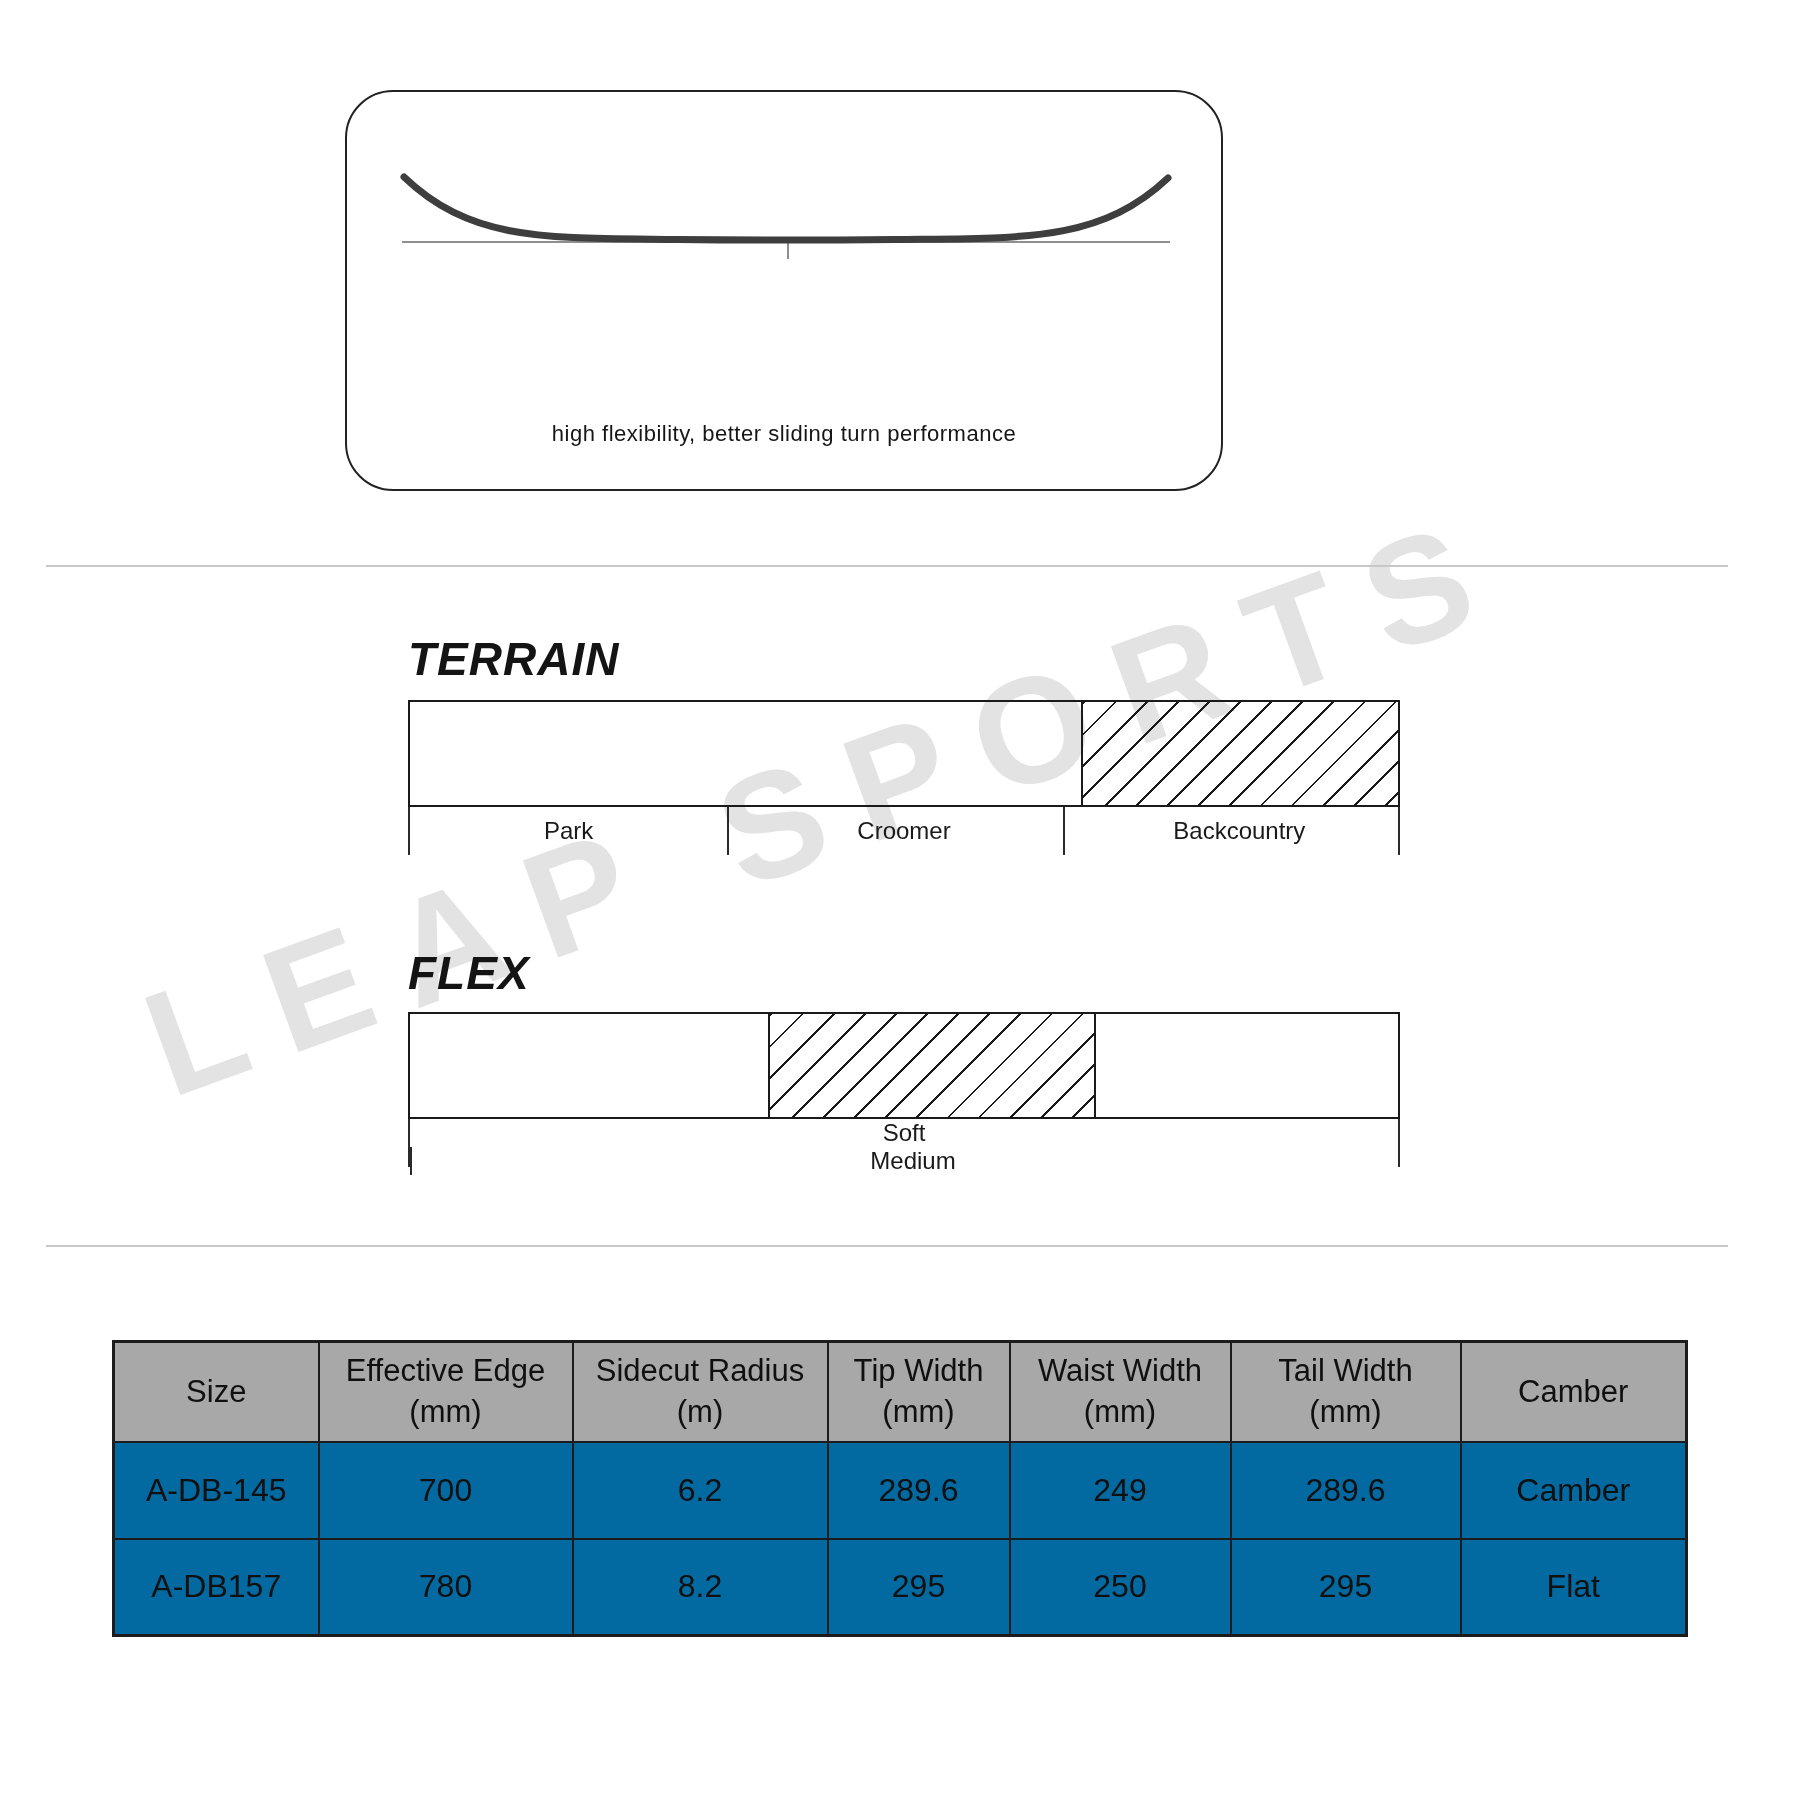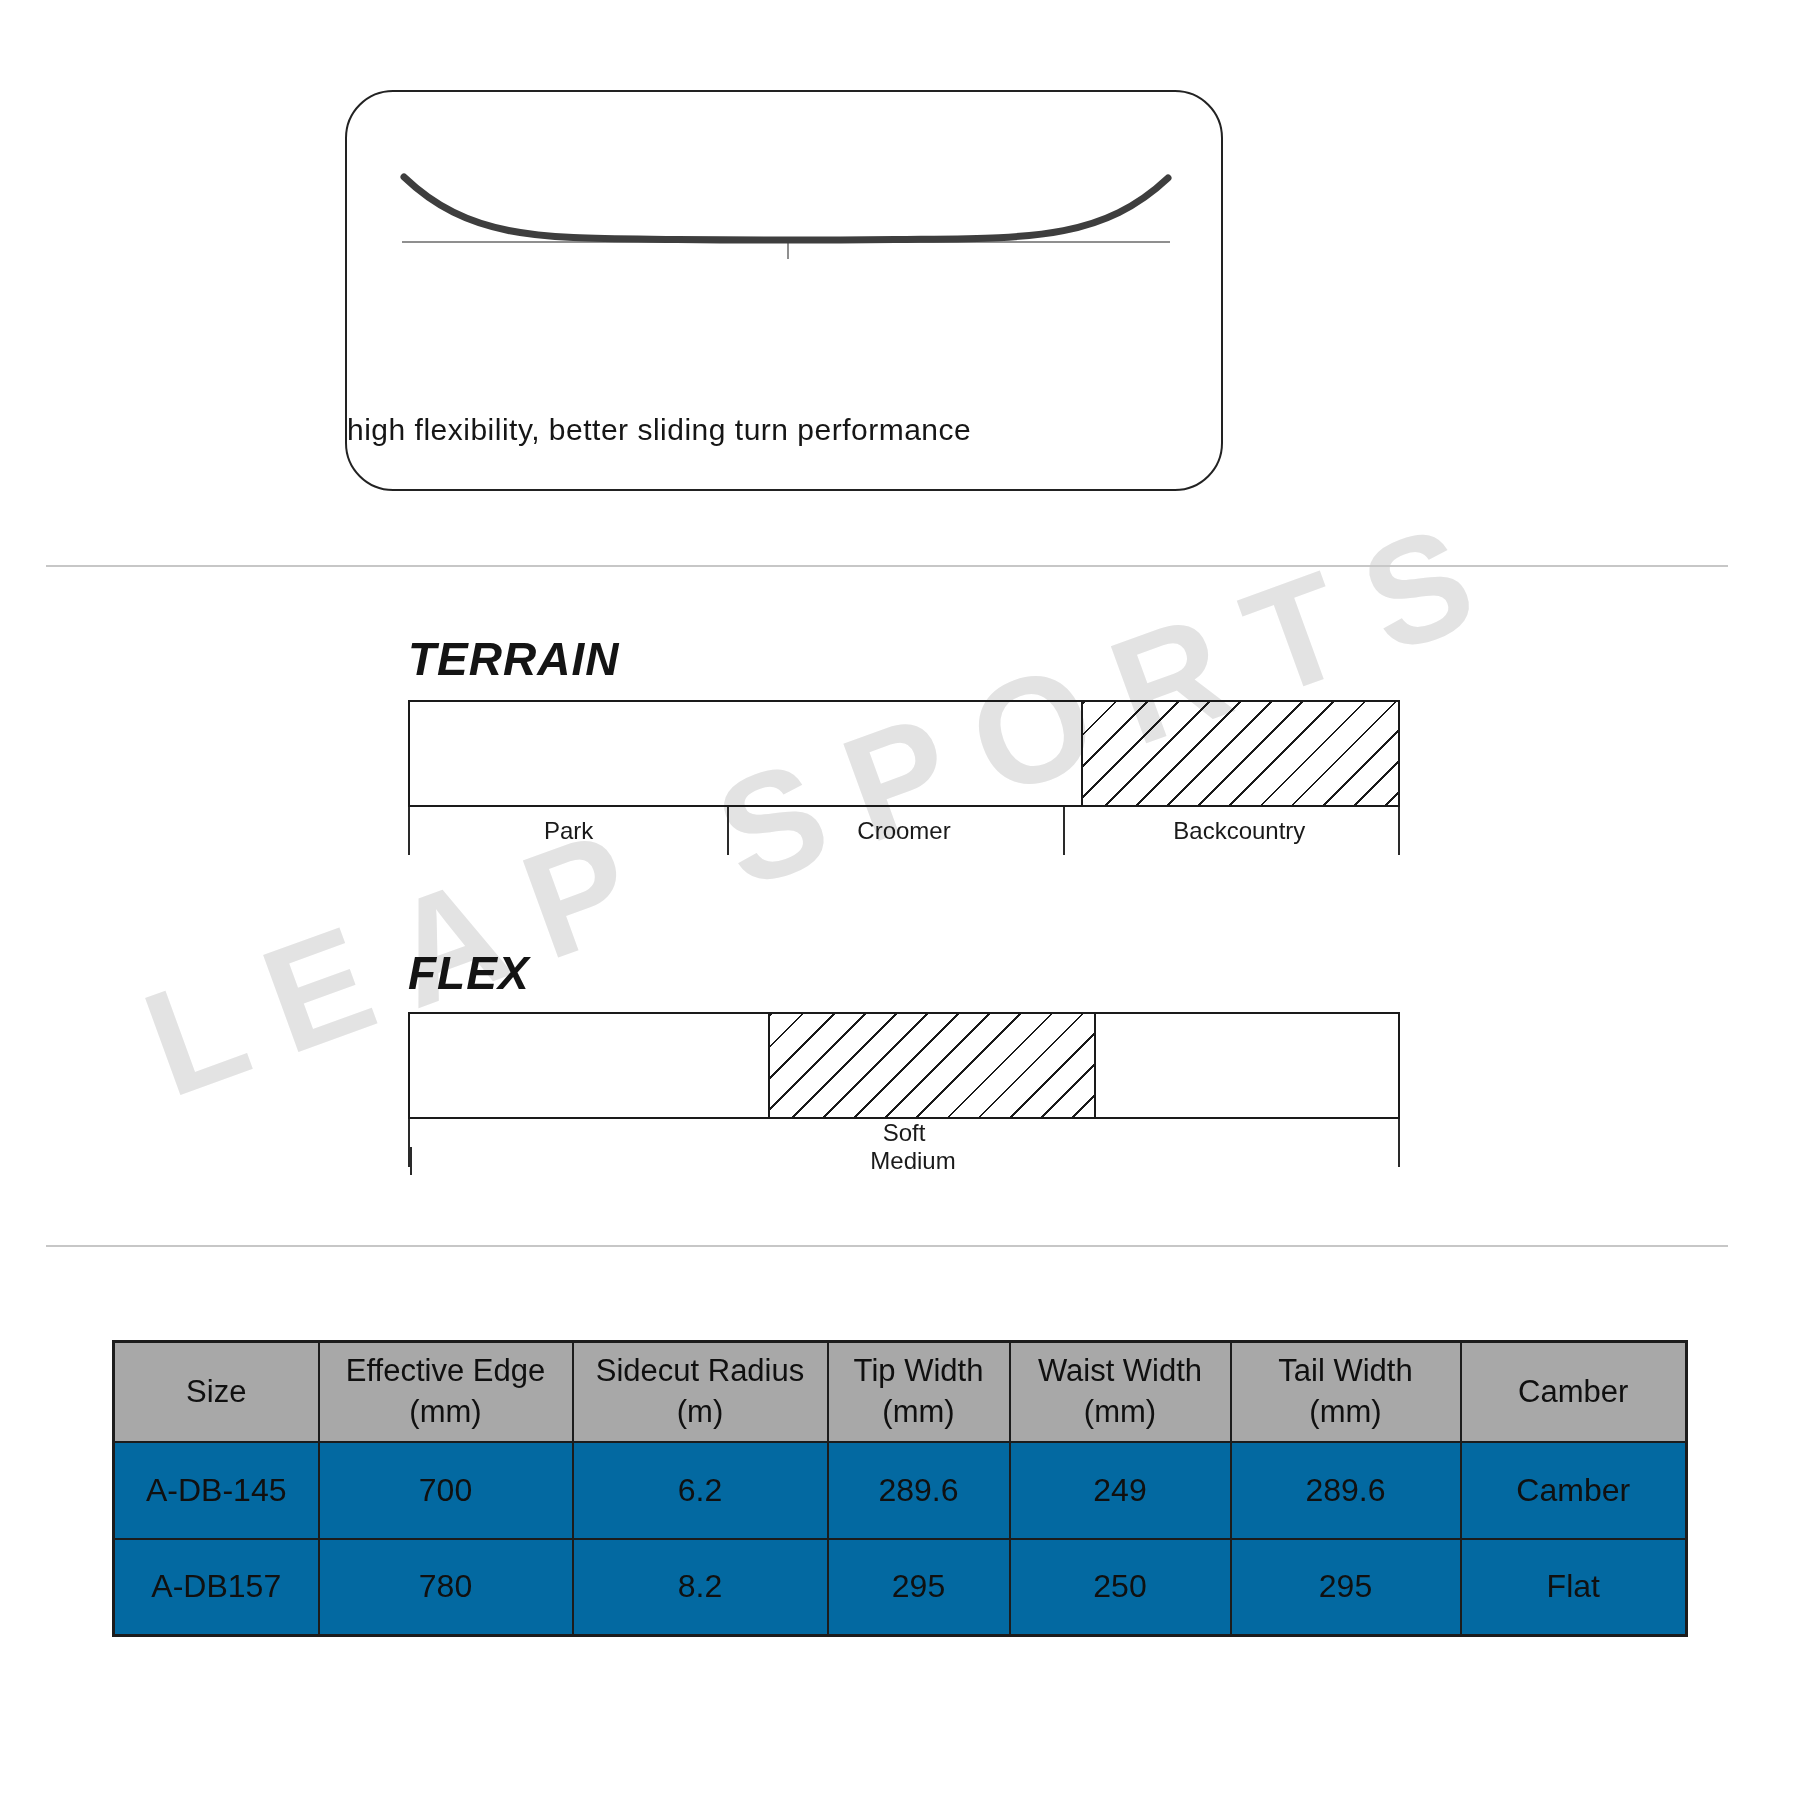--- a/index.html
+++ b/index.html
@@ -19,21 +19,21 @@
   }
 
   
   .profile-panel {
     position: absolute; left: 345px; top: 90px; width: 878px; height: 401px;
     border: 2px solid #222; border-radius: 48px; z-index: 2;
   }
   .profile-svg { position: absolute; left: 0; top: 0; }
   .profile-caption {
     position: absolute; left: 0; right: 0; bottom: 42px;
-    text-align: left; font-size: 30px; color: #161616;
+    text-align: center; font-size: 22px; color: #161616;
     letter-spacing: 0.5px;
   }
 
   
   .section-title {
     position: absolute; left: 408px; width: 992px; text-align: left;
     font-size: 46px; font-weight: 700; letter-spacing: 1px; color: #141414;
     z-index: 2;
     font-style: italic;
   }

